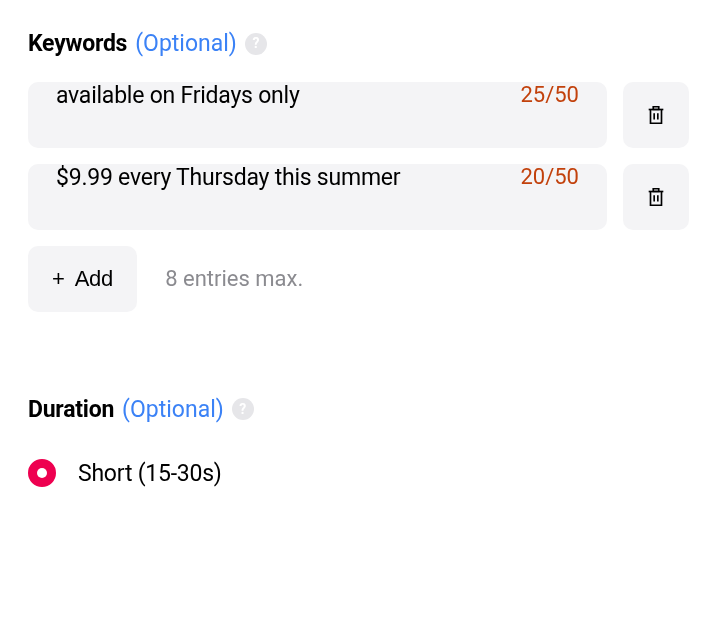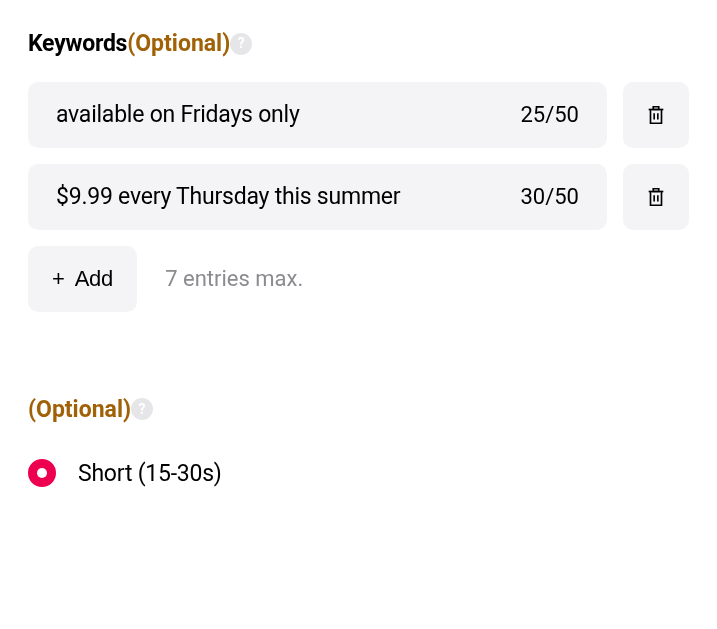--- a/index.html
+++ b/index.html
@@ -6,32 +6,33 @@
     body {
       font-family: -apple-system, BlinkMacSystemFont, 'Segoe UI', Roboto, Helvetica, Arial, sans-serif;
       background: #fff;
       width: 717px;
       padding: 30px 28px;
       color: #000;
     }
     .section-heading {
       display: flex;
       align-items: center;
+      gap: 8px;
       margin-bottom: 24px;
       font-size: 23px;
       line-height: 1.2;
     }
     .section-heading .title {
       font-weight: 700;
       color: #000;
       letter-spacing: -0.01em;
     }
     .section-heading .optional {
-      font-weight: 700;
-      color: #a16207;
+      font-weight: 400;
+      color: #3b82f6;
     }
     .help-circle {
       width: 22px;
       height: 22px;
       border-radius: 50%;
       background: #e6e6e9;
       display: inline-flex;
       align-items: center;
       justify-content: center;
       color: #fff;
@@ -42,33 +43,33 @@
       display: flex;
       align-items: stretch;
       gap: 16px;
       margin-bottom: 16px;
     }
     .keyword-field {
       flex: 1;
       background: #f4f4f6;
       border-radius: 10px;
       display: flex;
-      align-items: center;
+      align-items: flex-start;
       justify-content: space-between;
       padding: 0 28px;
       height: 66px;
     }
     .keyword-text {
       font-size: 23px;
       color: #000;
       letter-spacing: -0.01em;
     }
     .keyword-count {
       font-size: 22px;
-      color: #000000;
+      color: #c2410c;
     }
     .trash-btn {
       width: 66px;
       height: 66px;
       background: #f4f4f6;
       border: none;
       border-radius: 10px;
       display: flex;
       align-items: center;
       justify-content: center;
@@ -174,44 +175,45 @@
       <path d="M6 6v15h12V6"></path>
       <path d="M10 10v7"></path>
       <path d="M14 10v7"></path>
     </svg>
   </button>
 </div>
 
 <div class="keyword-row">
   <div class="keyword-field">
     <span class="keyword-text">$9.99 every Thursday this summer</span>
-    <span class="keyword-count">30/50</span>
+    <span class="keyword-count">20/50</span>
   </div>
   <button class="trash-btn">
     <svg viewBox="0 0 24 24">
       <path d="M4 6h16"></path>
       <path d="M9 3h6v3H9z"></path>
       <path d="M6 6v15h12V6"></path>
       <path d="M10 10v7"></path>
       <path d="M14 10v7"></path>
     </svg>
   </button>
 </div>
 
 <div class="add-row">
   <button class="add-btn">
     <span class="add-plus">+</span>
     <span>Add</span>
   </button>
-  <span class="entries-note">7 entries max.</span>
+  <span class="entries-note">8 entries max.</span>
 </div>
 
 <div class="section-gap"></div>
 
 <div class="section-heading">
+  <span class="title">Duration</span>
   <span class="optional">(Optional)</span>
   <span class="help-circle">?</span>
 </div>
 
 <div class="radio-group">
   <div class="radio-row">
     <span class="radio-outer selected">
       <span class="radio-inner"></span>
     </span>
     <span class="radio-label">Short (15-30s)</span>

